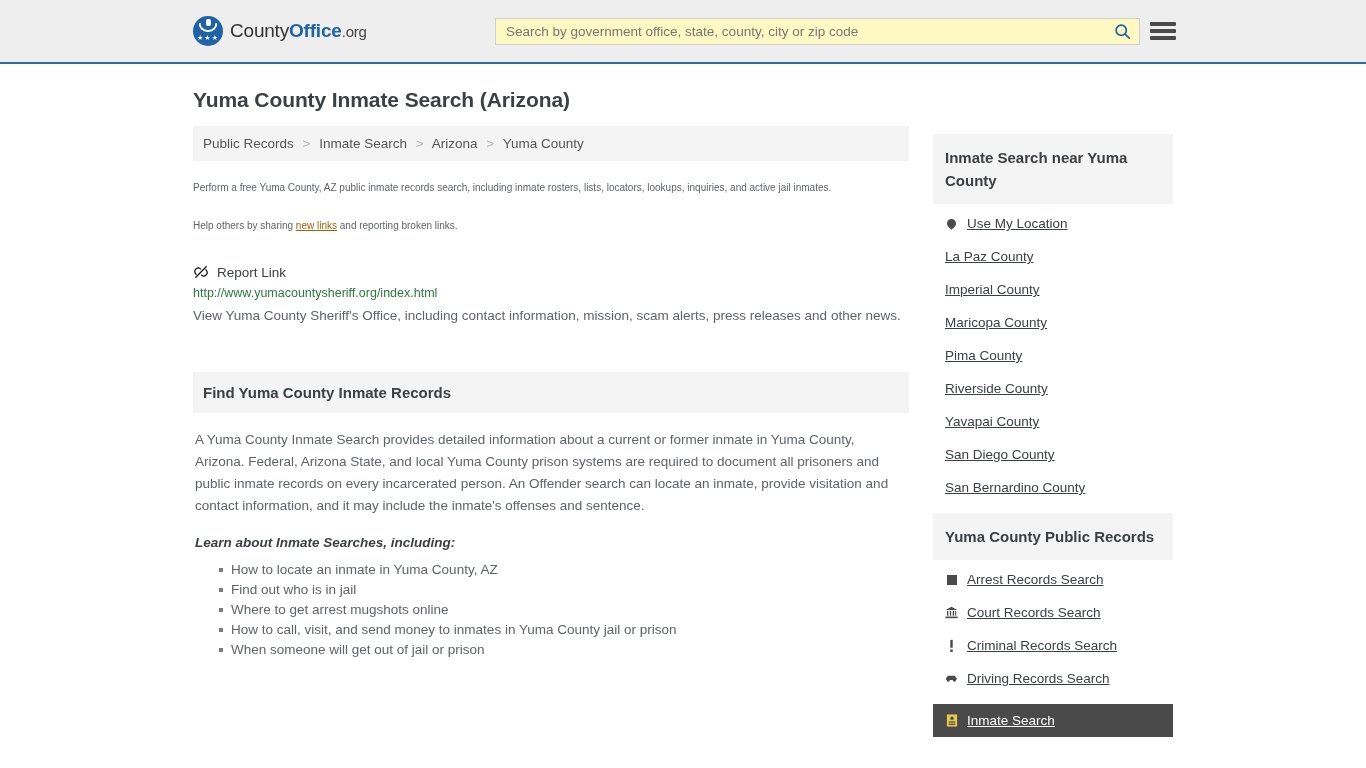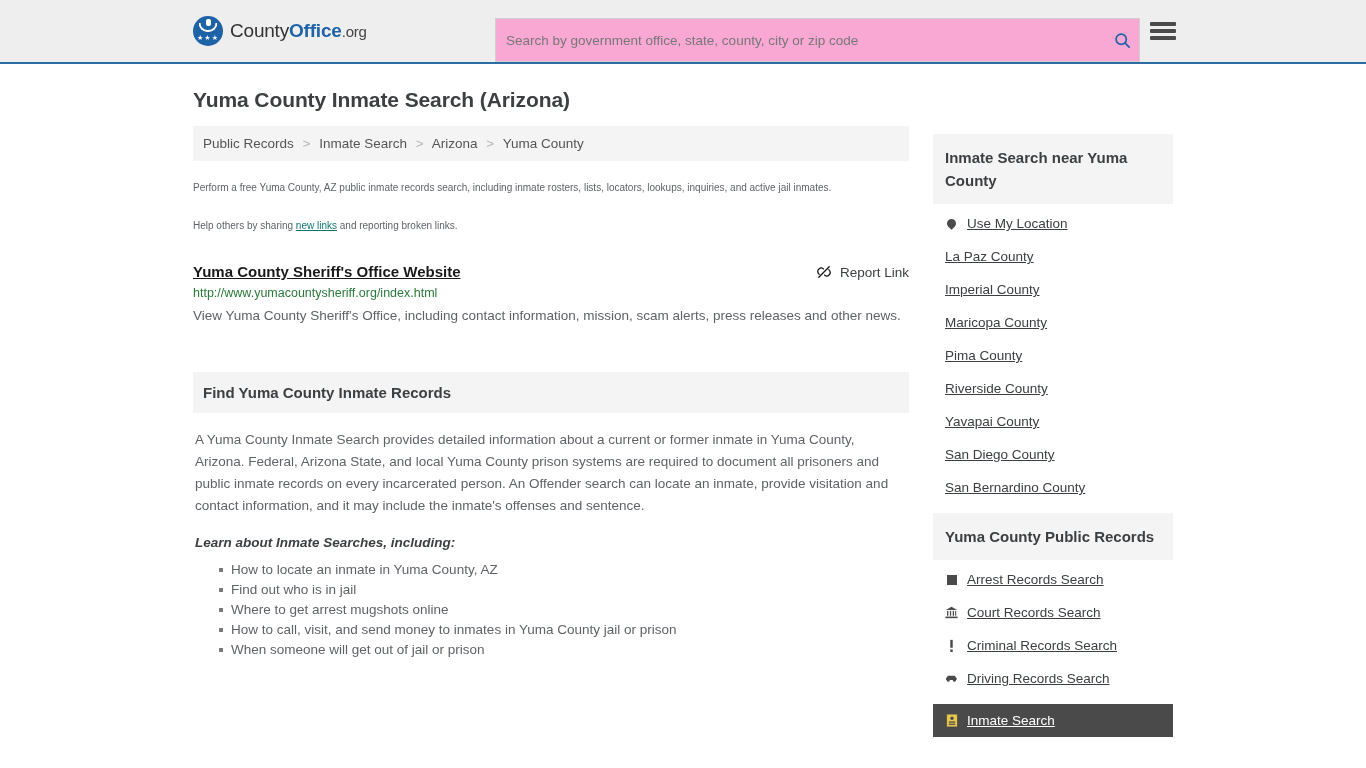--- a/index.html
+++ b/index.html
@@ -70,22 +70,22 @@
     white-space: nowrap;
   }
   .brand-text .b { color: #1e62a8; font-weight: bold; }
   .brand-text .tld { font-size: 15px; color: #444444; }
 
   .search-wrap {
     position: absolute;
     left: 495px;
     top: 18px;
     width: 645px;
-    height: 44px;
-    background: #f9a8d4;
+    height: 27px;
+    background: #fef9c3;
     border: 1px solid #cfcfcf;
     display: flex;
     align-items: center;
   }
   .search-input {
     flex: 1;
     border: none;
     outline: none;
     font-family: "Liberation Sans", sans-serif;
     font-size: 13.5px;
@@ -155,21 +155,21 @@
     text-decoration: none;
   }
   .breadcrumb .sep { color: #b5b5b5; margin: 0 5px; }
 
   p.body-text {
     font-size: 10px;
     line-height: 22px;
     color: #5f6368;
     margin: 0 0 16px 0;
   }
-  p.body-text a { color: #0f766e; text-decoration: underline; }
+  p.body-text a { color: #a16207; text-decoration: underline; }
 
   .link-block { margin-top: 26px; position: relative; }
   .link-row {
     display: flex;
     justify-content: space-between;
     align-items: flex-start;
   }
   .link-title {
     font-size: 15px;
     font-weight: bold;
@@ -339,21 +339,20 @@
         <a href="#">Arizona</a>
         <span class="sep">&gt;</span>
         <a href="#">Yuma County</a>
       </div>
 
       <p class="body-text">Perform a free Yuma County, AZ public inmate records search, including inmate rosters, lists, locators, lookups, inquiries, and active jail inmates.</p>
       <p class="body-text"><span>Help others by sharing </span><a href="#">new links</a><span> and reporting broken links.</span></p>
 
       <div class="link-block">
         <div class="link-row">
-          <a class="link-title" href="#">Yuma County Sheriff's Office Website</a>
           <a class="report-link" href="#">
             <svg width="16" height="16" viewBox="0 0 20 20">
               <path d="M4 13 C1.5 10.5 1.5 8 4 6 C6 4.2 8.2 5 9.2 6.2" fill="none" stroke="#111" stroke-width="1.6" stroke-linecap="round"></path>
               <path d="M16 7 C18.5 9.5 18.5 12 16 14 C14 15.8 11.8 15 10.8 13.8" fill="none" stroke="#111" stroke-width="1.6" stroke-linecap="round"></path>
               <line x1="3.5" y1="16.5" x2="16.5" y2="3.5" stroke="#111" stroke-width="1.6" stroke-linecap="round"></line>
             </svg>
             <span>Report Link</span>
           </a>
         </div>
         <a class="link-url" href="#">http://www.yumacountysheriff.org/index.html</a>

